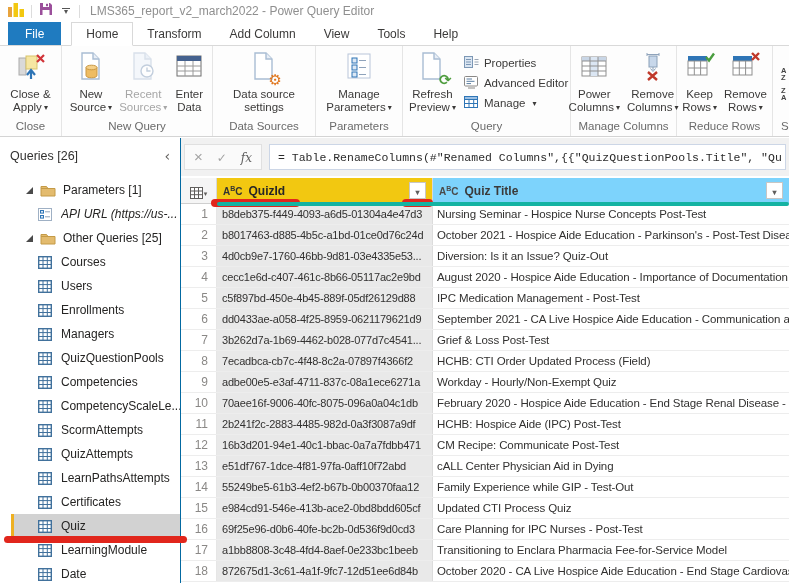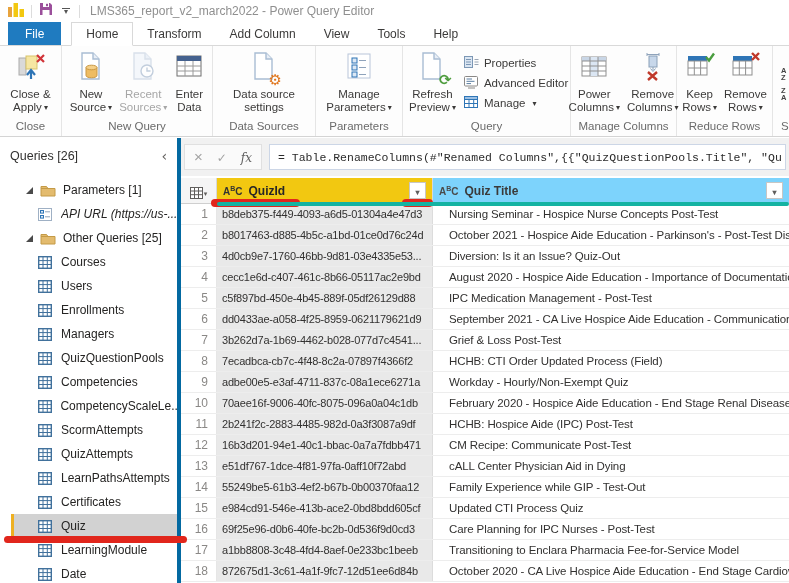--- a/index.html
+++ b/index.html
@@ -36,21 +36,21 @@
   .ov{position:absolute;font-family:"DejaVu Sans",sans-serif;font-weight:bold;}
   .ov.gear::after{content:"\2699";color:#e0761d;font-size:15px;}
   .ov.refresh::after{content:"\27F3";color:#4f9d3f;font-size:15px;}
   .ov.gear{right:-3px;bottom:-2px;} .ov.refresh{right:-4px;bottom:-2px;}
   .smalls{display:flex;flex-direction:column;gap:4px;padding:6px 6px 0 4px;}
   .sbtn{display:flex;align-items:center;gap:5px;font-size:11.5px;cursor:pointer;white-space:nowrap;}
   .sorticon{display:flex;align-items:center;gap:1px;margin:1px 0;}
   .sletters{display:flex;flex-direction:column;font-size:7.5px;font-weight:bold;color:#444;line-height:7px;}
   .sarrow{font-size:11px;line-height:10px;}
   
-  .sidebar{position:absolute;left:0;top:138px;width:181px;bottom:0;background:#fff;border-right:4px solid #0369a1;}
+  .sidebar{position:absolute;left:0;top:138px;width:181px;bottom:0;background:#fff;border-right:1px solid #0369a1;}
   .sb-head{height:30px;display:flex;align-items:center;padding:6px 10px 0;font-size:12.5px;color:#323130;}
   .sb-collapse{margin-left:auto;color:#605e5c;font-size:14px;cursor:pointer;font-family:"DejaVu Sans",sans-serif;}
   .tree{position:absolute;top:40px;left:0;right:0;}
   .tree-item{height:24px;display:flex;align-items:center;font-size:12px;color:#252423;position:relative;
              padding-left:38px;cursor:pointer;}
   .tree-item.folder{padding-left:26px;}
   .tree-item>*{position:relative;z-index:1;}
   .expander{display:none;width:0;height:0;border-bottom:7px solid #4a4a4a;border-left:7px solid transparent;margin-right:7px;}
   .tree-item.folder .expander{display:block;}
   .tree-icon{width:17px;height:14px;margin-right:6px;display:none;align-items:center;}
@@ -87,21 +87,21 @@
   .abc::before{content:"A";} .abc .b::before{content:"B";font-size:7px;vertical-align:4px;} .abc::after{content:"C";}
   .htext{white-space:nowrap;font-size:12px;}
   .fbtn{margin-left:auto;width:17px;height:17px;background:#fff;border:1px solid #c8c6c4;display:flex;
         align-items:center;justify-content:center;cursor:pointer;}
   .fcaret::after{content:"\25BE";font-size:8px;color:#605e5c;}
   .gbody .trow{display:flex;height:21px;border-bottom:1px solid #ededed;background:#fff;}
   .c-num{width:36px;color:#8a8886;display:flex;align-items:center;justify-content:flex-end;
          padding-right:8px;border-right:1px solid #e6e6e6;font-size:12px;}
   .c-id{width:216px;background:#e9e9e9;border-right:1px solid #dcdcdc;display:flex;align-items:center;
         padding:0 5px;color:#323130;white-space:nowrap;overflow:hidden;font-size:11px;letter-spacing:-0.2px;}
-  .c-title{flex:1;display:flex;align-items:center;padding:0 16px;color:#323130;white-space:nowrap;
+  .c-title{flex:1;display:flex;align-items:center;padding:0 4px;color:#323130;white-space:nowrap;
            overflow:hidden;font-size:11.5px;letter-spacing:-0.1px;}
   
   .ann{position:absolute;z-index:9;}
   .ann.red{background:var(--ann-red);border-radius:4px;height:8px;}
   .ann.teal{background:var(--ann-teal);border-radius:2px;height:4px;}
   #ann-teal{left:217px;top:202px;width:572px;}
   #ann-red-quizid{left:211px;top:199px;width:89px;}
   #ann-red-filter{left:402px;top:199px;width:31px;}
   #ann-red-sidebar{left:4px;top:536px;width:183px;height:7px;}
 </style>

